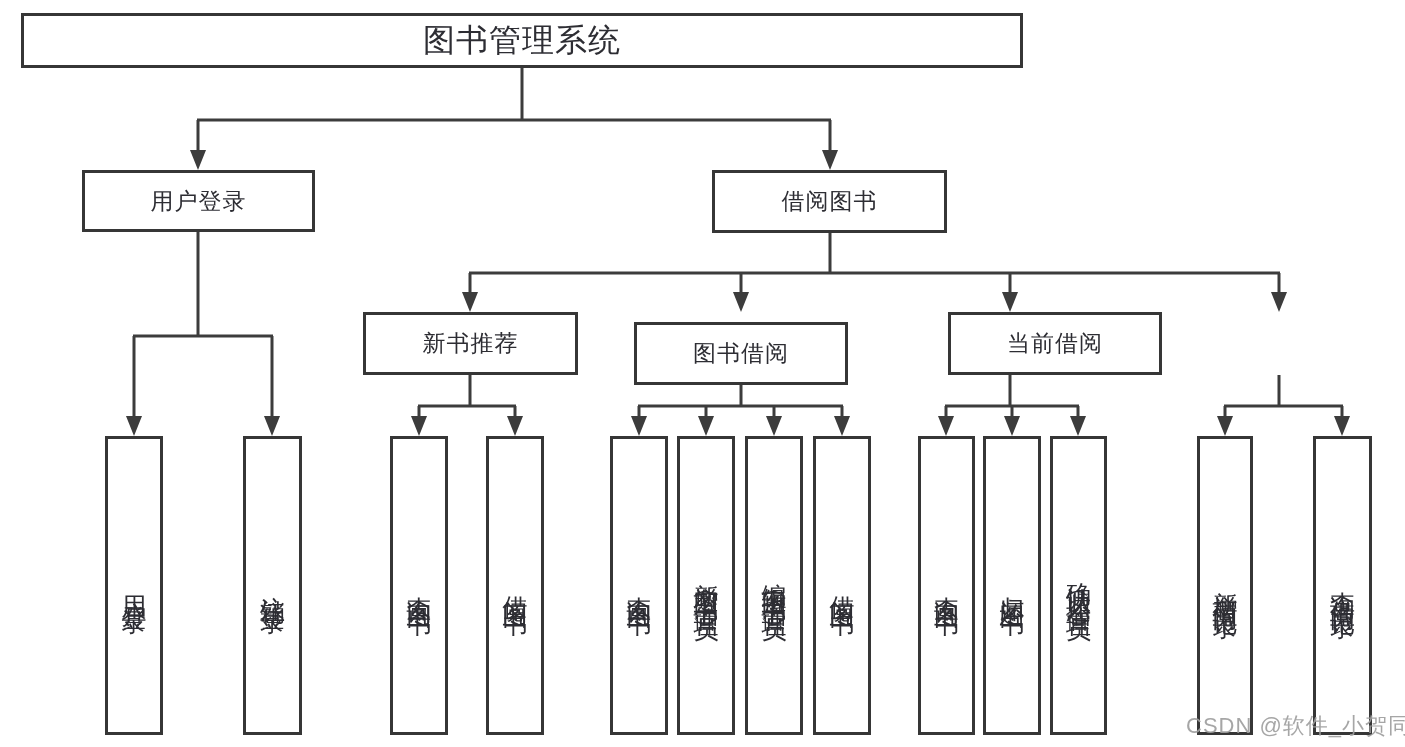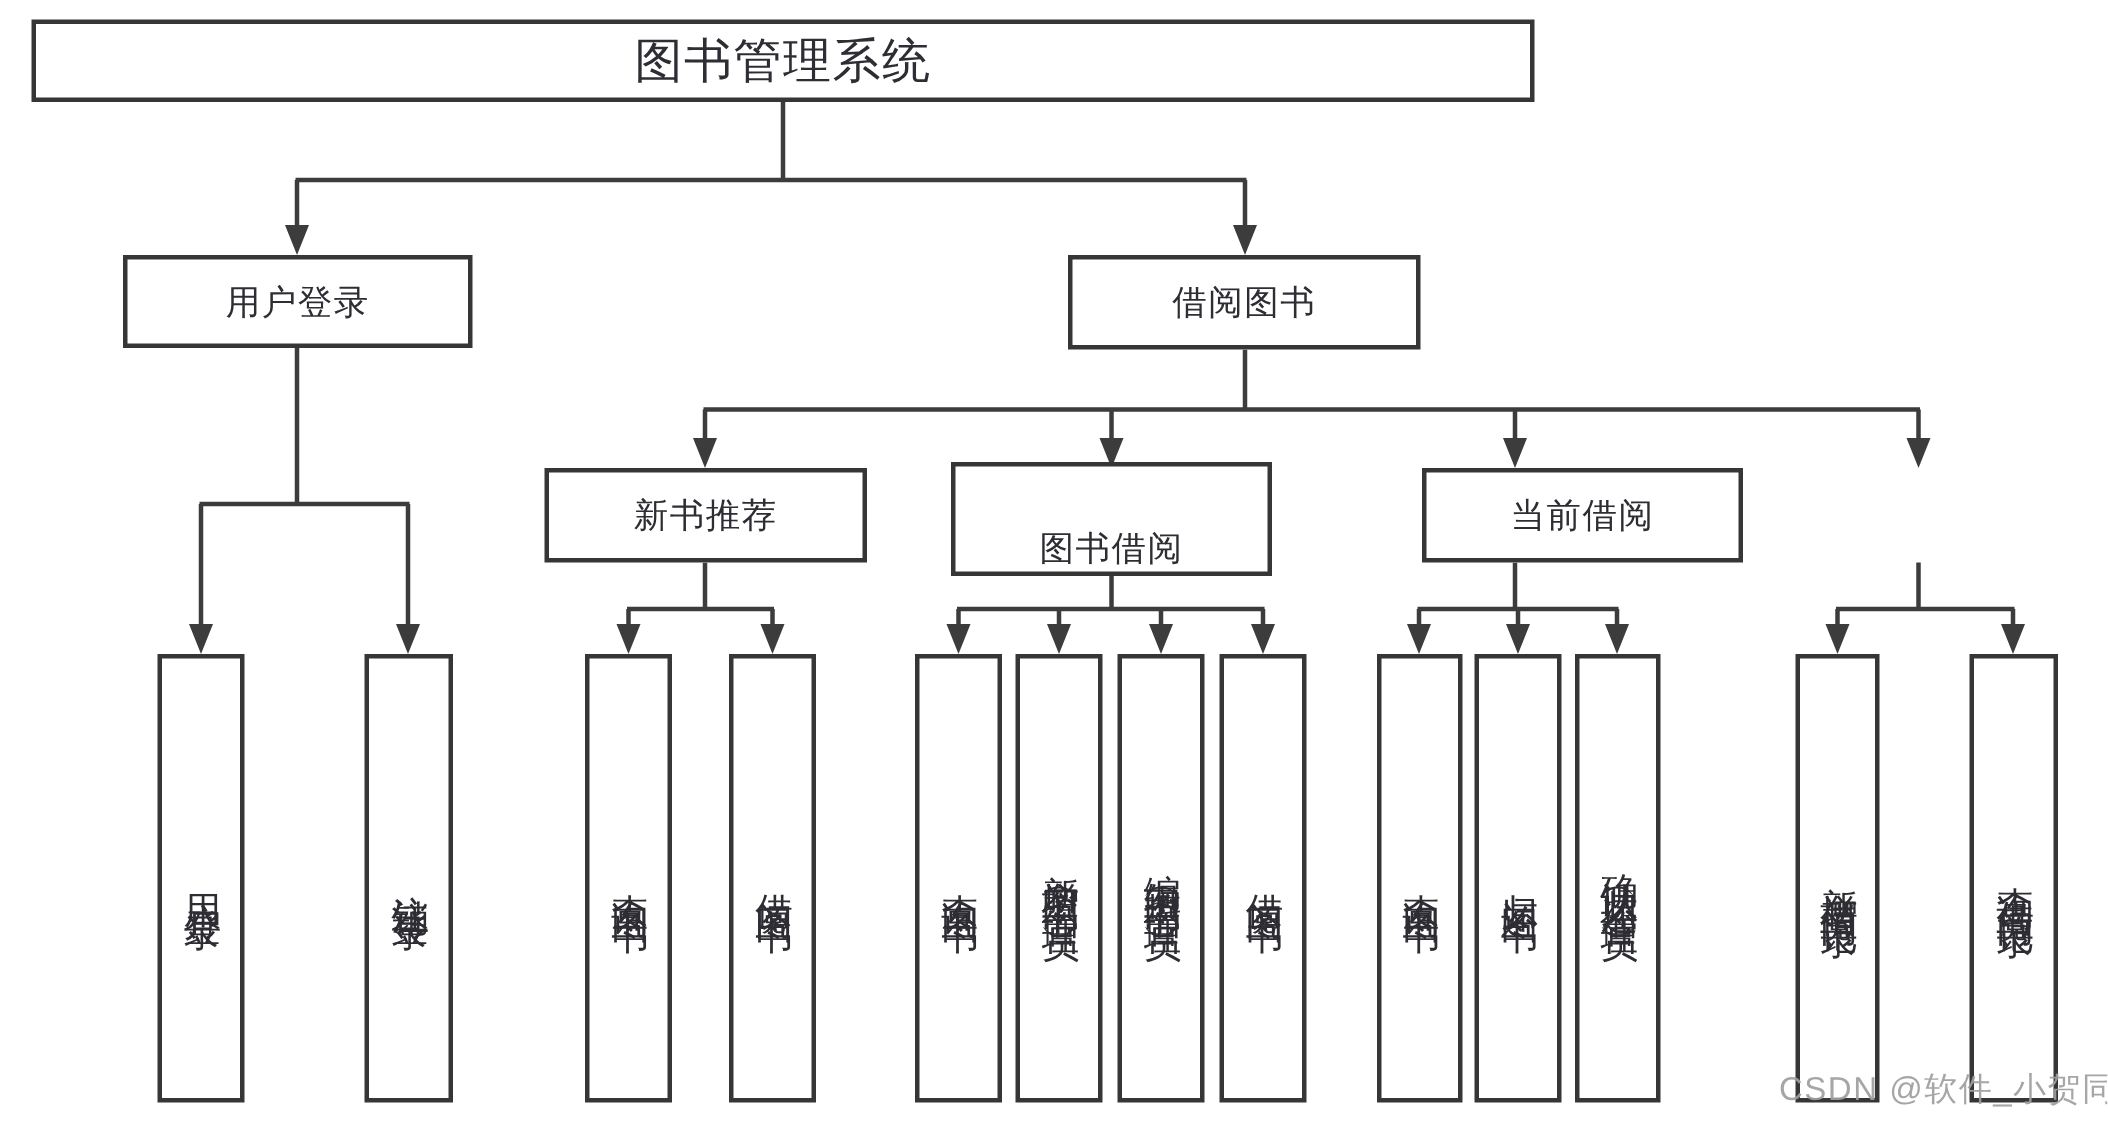--- a/index.html
+++ b/index.html
@@ -99,21 +99,21 @@
   <div class="node hbox" style="left:82px; top:170px; width:233px; height:62px;">
     <span>用户登录</span>
   </div>
   <div class="node hbox" style="left:712px; top:170px; width:235px; height:63px;">
     <span>借阅图书</span>
   </div>
 
   <div class="node hbox" style="left:363px; top:312px; width:215px; height:63px;">
     <span>新书推荐</span>
   </div>
-  <div class="node hbox" style="left:634px; top:308px; width:214px; height:76px;align-items:flex-end;">
+  <div class="node hbox" style="left:634px; top:322px; width:214px; height:63px;">
     <span>图书借阅</span>
   </div>
   <div class="node hbox" style="left:903px; top:312px; width:214px; height:63px;margin-left:45px;">
     <span>当前借阅</span>
   </div>
 
   <div class="node leaf" style="left:105px; top:436px; width:58px; height:299px;">
     <span class="vtext">用户登录</span>
   </div>
   <div class="node leaf" style="left:243px; top:436px; width:59px; height:299px;">

